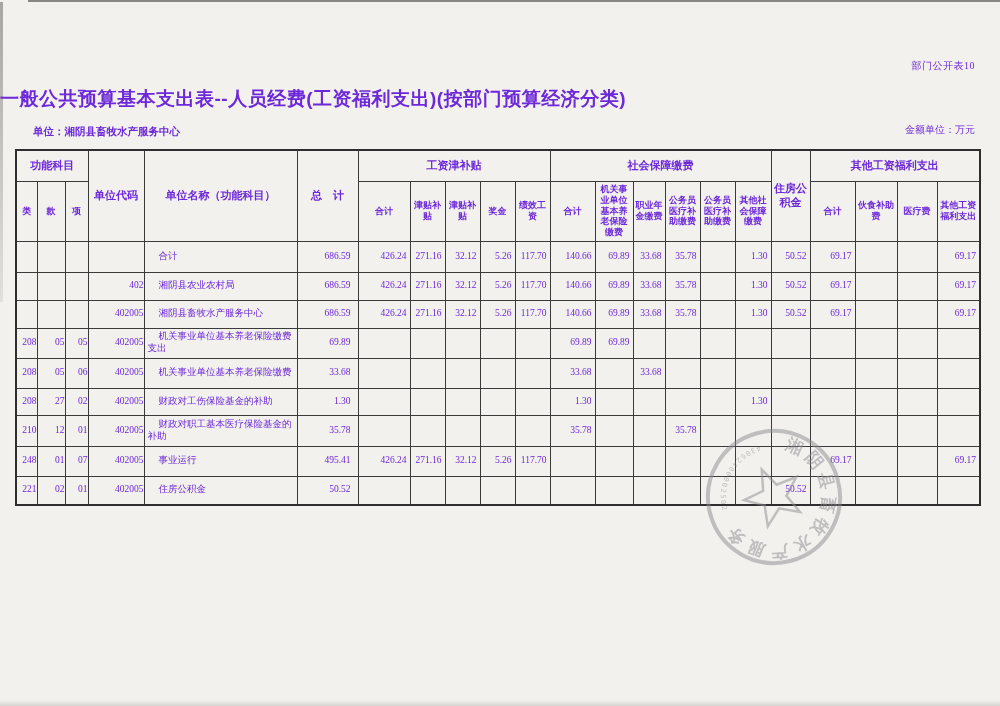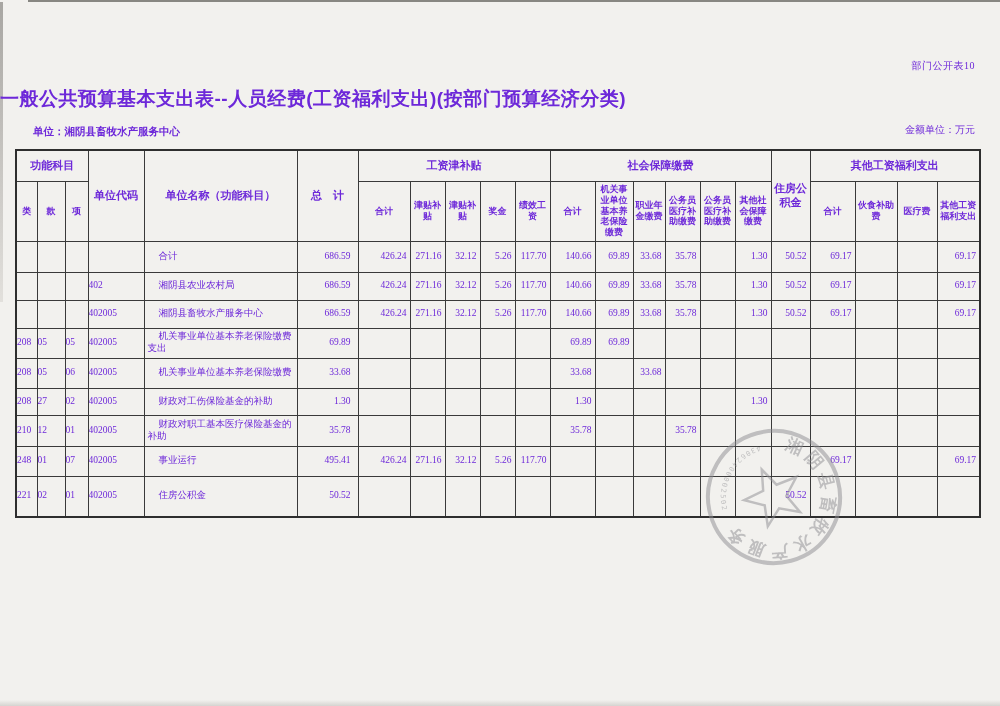--- a/index.html
+++ b/index.html
@@ -38,33 +38,33 @@
   .budget th,.budget td{border:1px solid #3a3a3a;padding:0;overflow:hidden;vertical-align:middle;}
   .budget th{
     font-family:"Liberation Sans","DejaVu Sans",sans-serif;
     font-weight:bold;font-size:9px;line-height:1.22;text-align:center;padding:1px 1px;
     word-break:break-all;
   }
   .budget thead tr:nth-child(1){height:31px;}
   .budget thead tr:nth-child(2){height:60px;}
   .budget th.grp{font-size:11px;}
   .budget td{font-size:9.5px;line-height:1.25;word-break:break-all;}
-  .budget td.mid{text-align:left;}
+  .budget td.mid{text-align:right;}
   .budget td.name{text-align:left;padding-left:3px;text-indent:11px;}
   .budget td.num{text-align:right;padding-right:3px;}
   .budget td.tot{padding-right:7px;}
   .budget tbody tr:nth-child(1){height:31px;}
   .budget tbody tr:nth-child(2){height:28px;}
   .budget tbody tr:nth-child(3){height:28px;}
   .budget tbody tr:nth-child(4){height:30px;}
   .budget tbody tr:nth-child(5){height:30px;}
   .budget tbody tr:nth-child(6){height:27px;}
   .budget tbody tr:nth-child(7){height:31px;margin-top:21px;}
   .budget tbody tr:nth-child(8){height:30px;}
-  .budget tbody tr:nth-child(9){height:41px;}
+  .budget tbody tr:nth-child(9){height:29px;}
 
   .seal{
     position:absolute;left:694px;top:417px;width:160px;height:160px;
     opacity:.5;transform:rotate(120deg);pointer-events:none;
   }
 </style>
 </head>
 <body>
 
 <div class="page">

